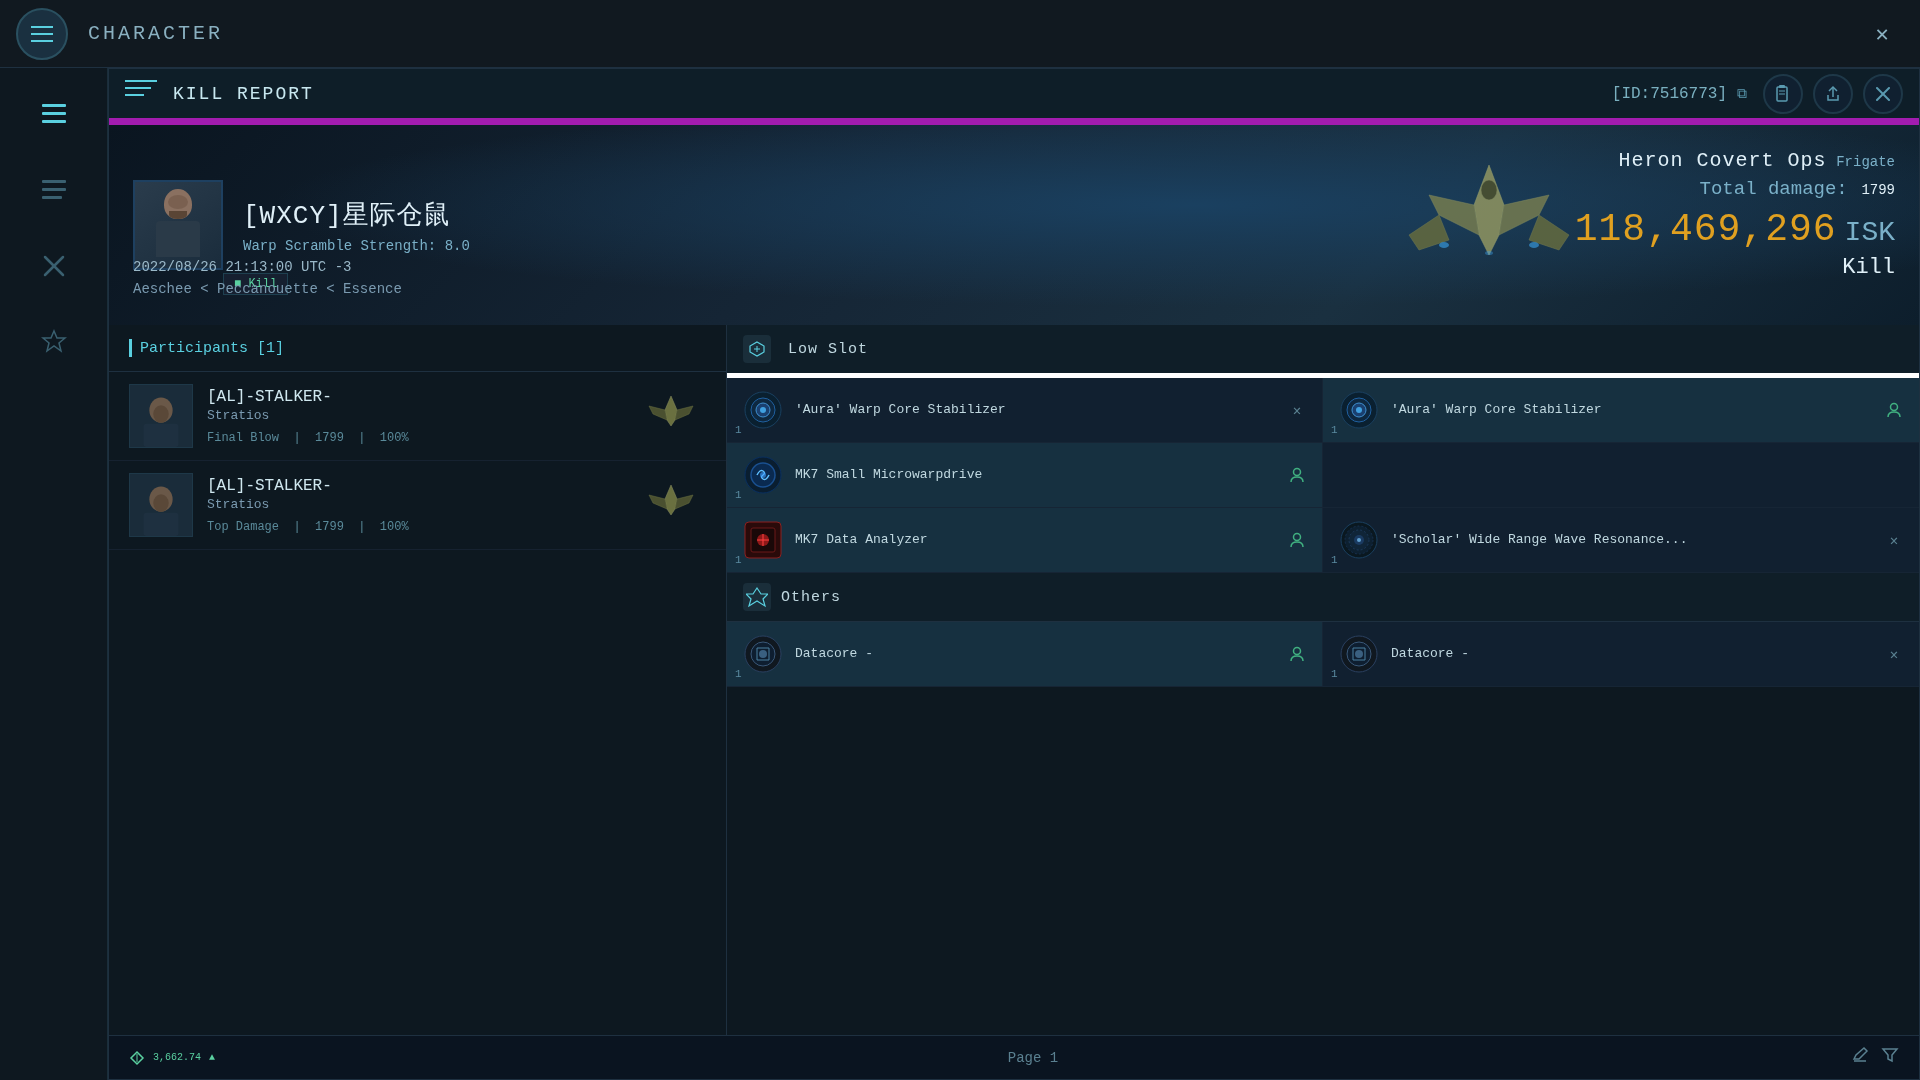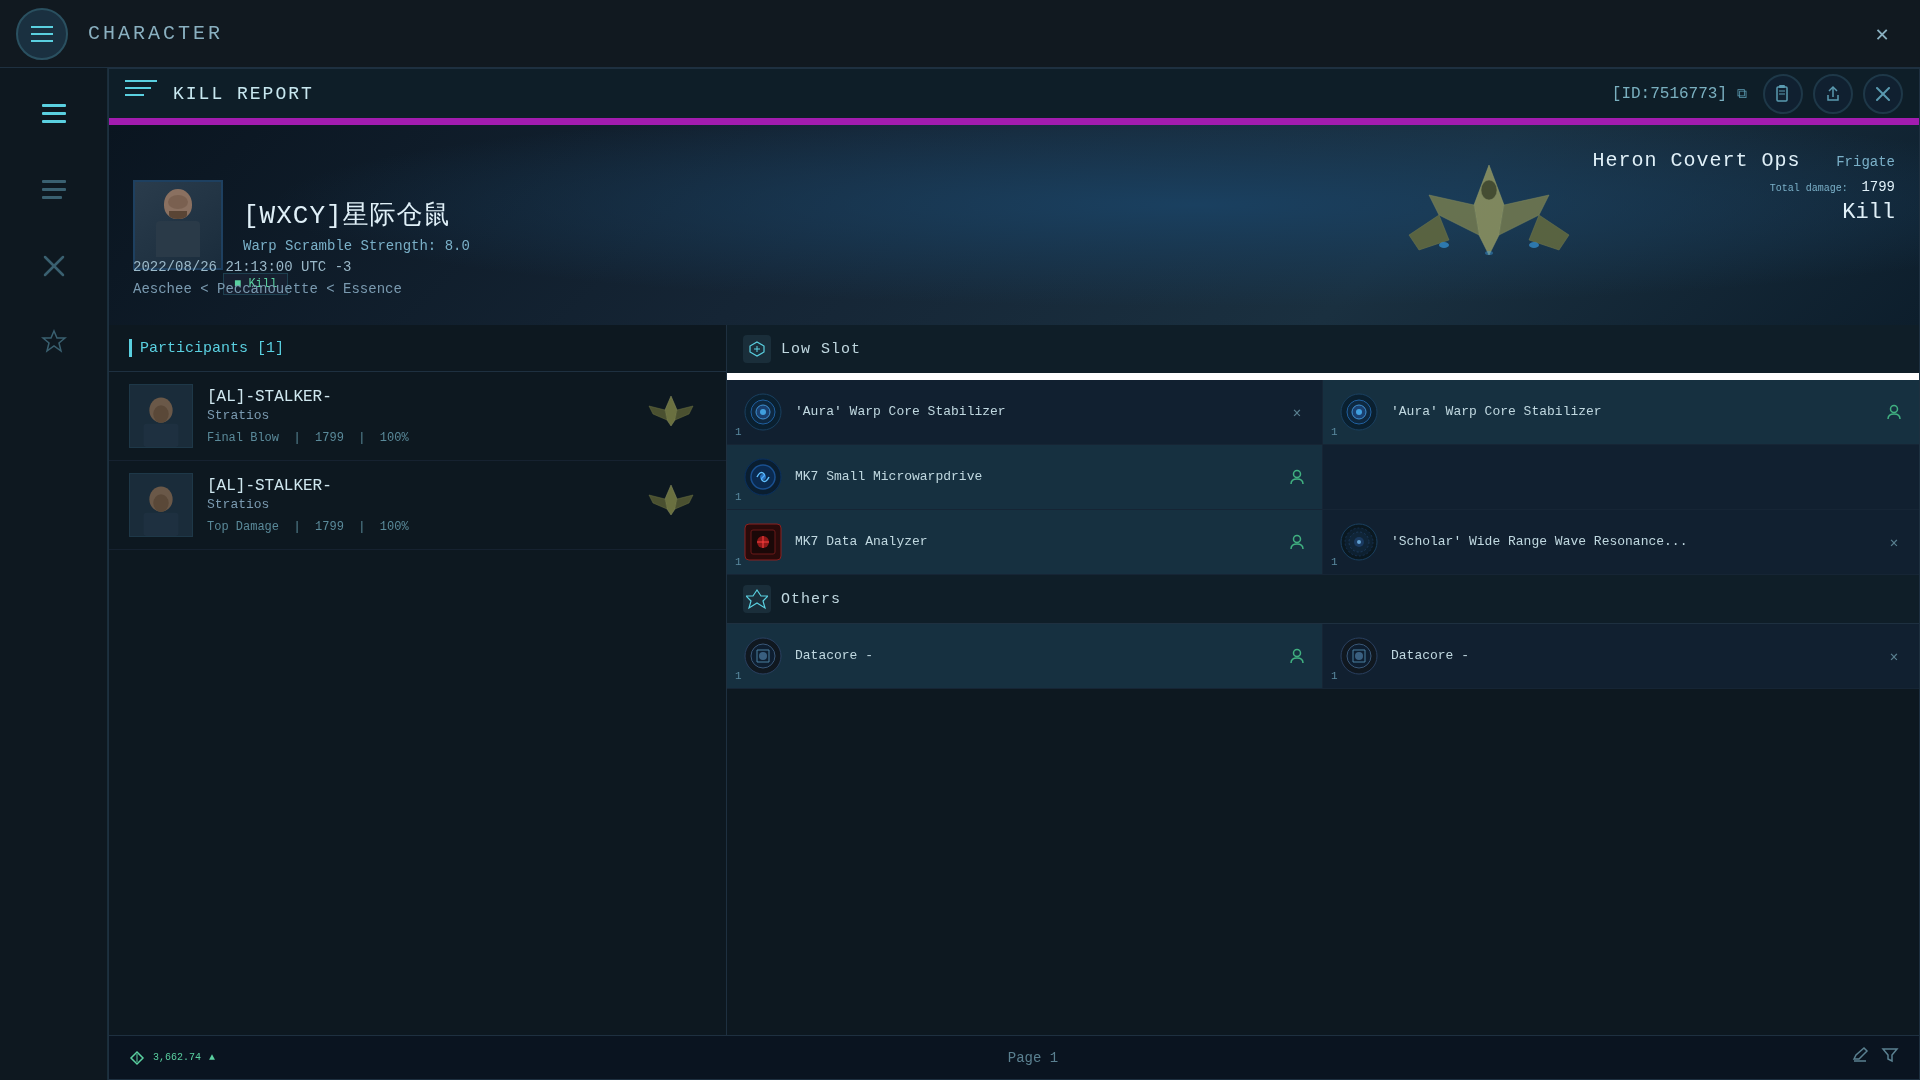--- a/index.html
+++ b/index.html
@@ -284,24 +284,24 @@
       text-align: right;
     }
     .ship-class {
       font-size: 20px;
       color: #e0f0f8;
       letter-spacing: 1px;
     }
     .ship-type {
       font-size: 14px;
       color: #7ab0c8;
-      margin-left: 26px;
+      margin-left: 0;
     }
     .total-damage-label {
-      font-size: 10px;
+      font-size: 19px;
       color: #7ab0c8;
       margin-top: 8px;
     }
     .total-damage-val {
       font-size: 14px;
       color: #e0f0f8;
       margin-left: 4px;
     }
     .isk-value {
       font-size: 38px;
@@ -395,22 +395,22 @@
       flex: 1;
       background: #0d1820;
       overflow-y: auto;
     }
 
     .slot-section-header {
       display: flex;
       align-items: center;
       padding: 10px 16px;
       background: #0f1e28;
-      border-bottom: 7px solid #ffffff;
-      gap: 10px;
+      border-bottom: 5px solid #ffffff;
+      gap: 17px;
     }
     .slot-icon {
       width: 28px; height: 28px;
       background: #1a2e3a;
       border-radius: 4px;
       display: flex; align-items: center; justify-content: center;
       font-size: 12px;
       color: #5ad0e0;
     }
     .slot-label {
@@ -659,20 +659,24 @@
 
       <div class="ship-stats">
         <div>
           <span class="ship-class">Heron Covert Ops</span>
           <span class="ship-type">Frigate</span>
         </div>
         <div style="margin-top:6px;">
           <span class="total-damage-label">Total damage:</span>
           <span class="total-damage-val">1799</span>
         </div>
+        <div style="margin-top:4px; display:flex; align-items:baseline;">
+          <span class="isk-value">118,469,296</span>
+          <span class="isk-label">ISK</span>
+        </div>
         <div class="kill-label">Kill</div>
       </div>
     </div>
 
     <div class="kr-content">
 
       <div class="participants-panel">
         <div class="section-header">
           <div class="bar-accent"></div>
           <span>Participants [1]</span>

